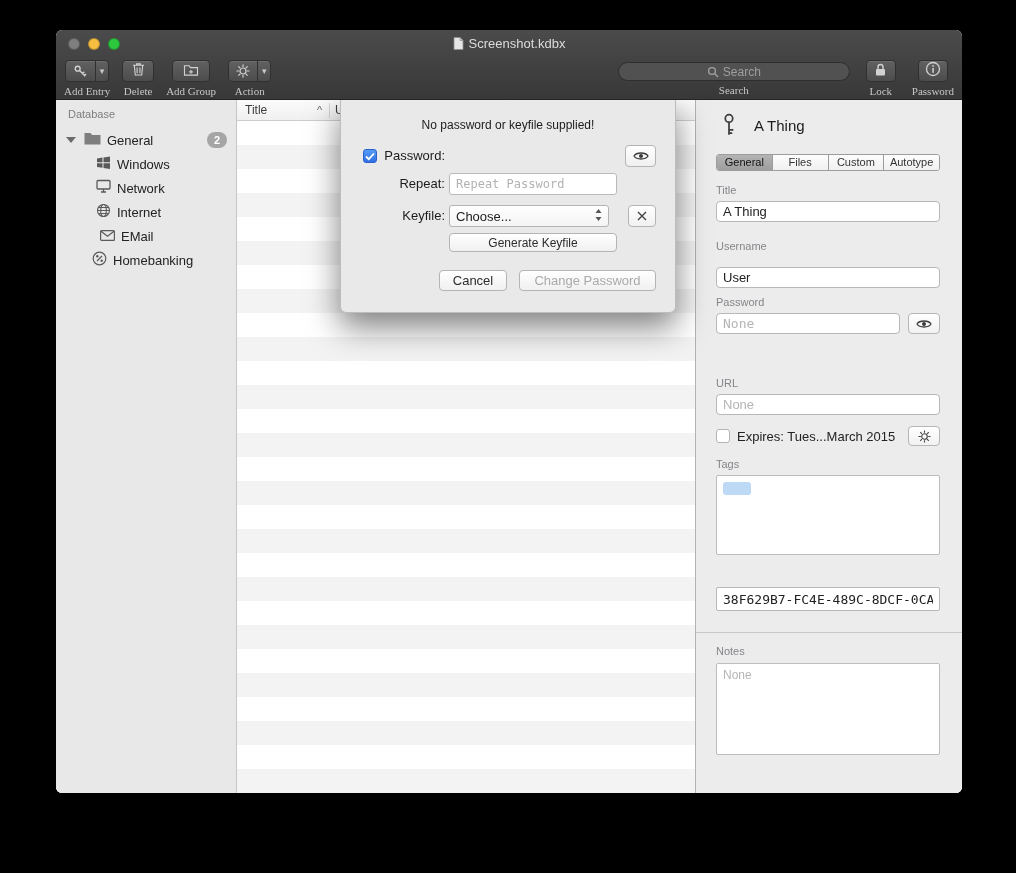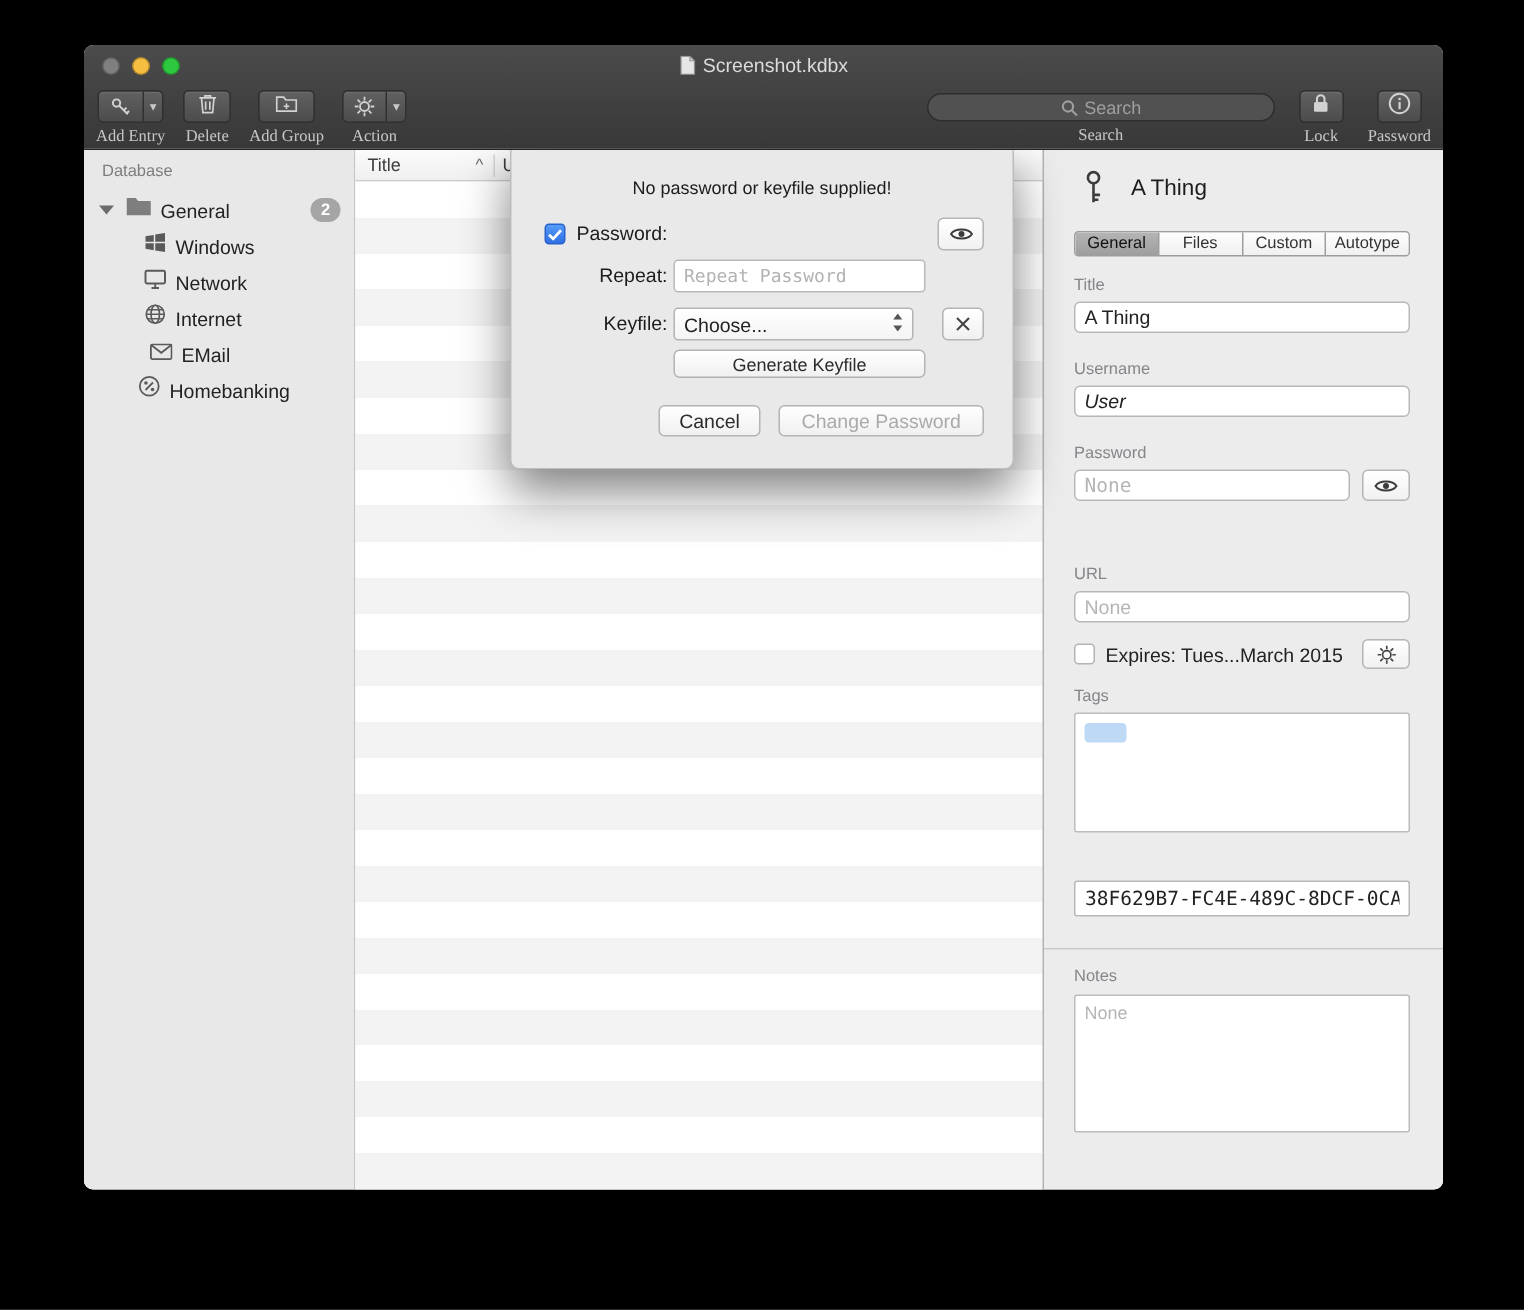--- a/index.html
+++ b/index.html
@@ -304,21 +304,21 @@
         <span class="tab sel">General</span>
         <span class="tab">Files</span>
         <span class="tab">Custom</span>
         <span class="tab">Autotype</span>
       </div>
 
       <span class="ins-label" style="left:20px;top:84px">Title</span>
       <input class="field" style="left: 20px; top: 101px; width: 224px;" value="A Thing">
 
       <span class="ins-label" style="left:20px;top:140px">Username</span>
-      <input class="field" style="left: 20px; top: 157px; width: 224px; font-style: italic;" value="User">
+      <input class="field" style="left: 20px; top: 167px; width: 224px;" value="User">
 
       <span class="ins-label" style="left:20px;top:196px">Password</span>
       <input class="field mono-ph" style="left: 20px; top: 213px; width: 184px;" placeholder="None">
       <span class="wbtn" style="left:212px;top:213px;width:32px;height:21px">
         <svg width="16" height="12" viewBox="0 0 16 12">
               <path d="M1 6C3.5 2 12.5 2 15 6C12.5 10 3.5 10 1 6Z" fill="none" stroke="#3c3c3c" stroke-width="1.3"></path>
               <circle cx="8" cy="6" r="2" fill="#3c3c3c"></circle>
             </svg>
       </span>
 

